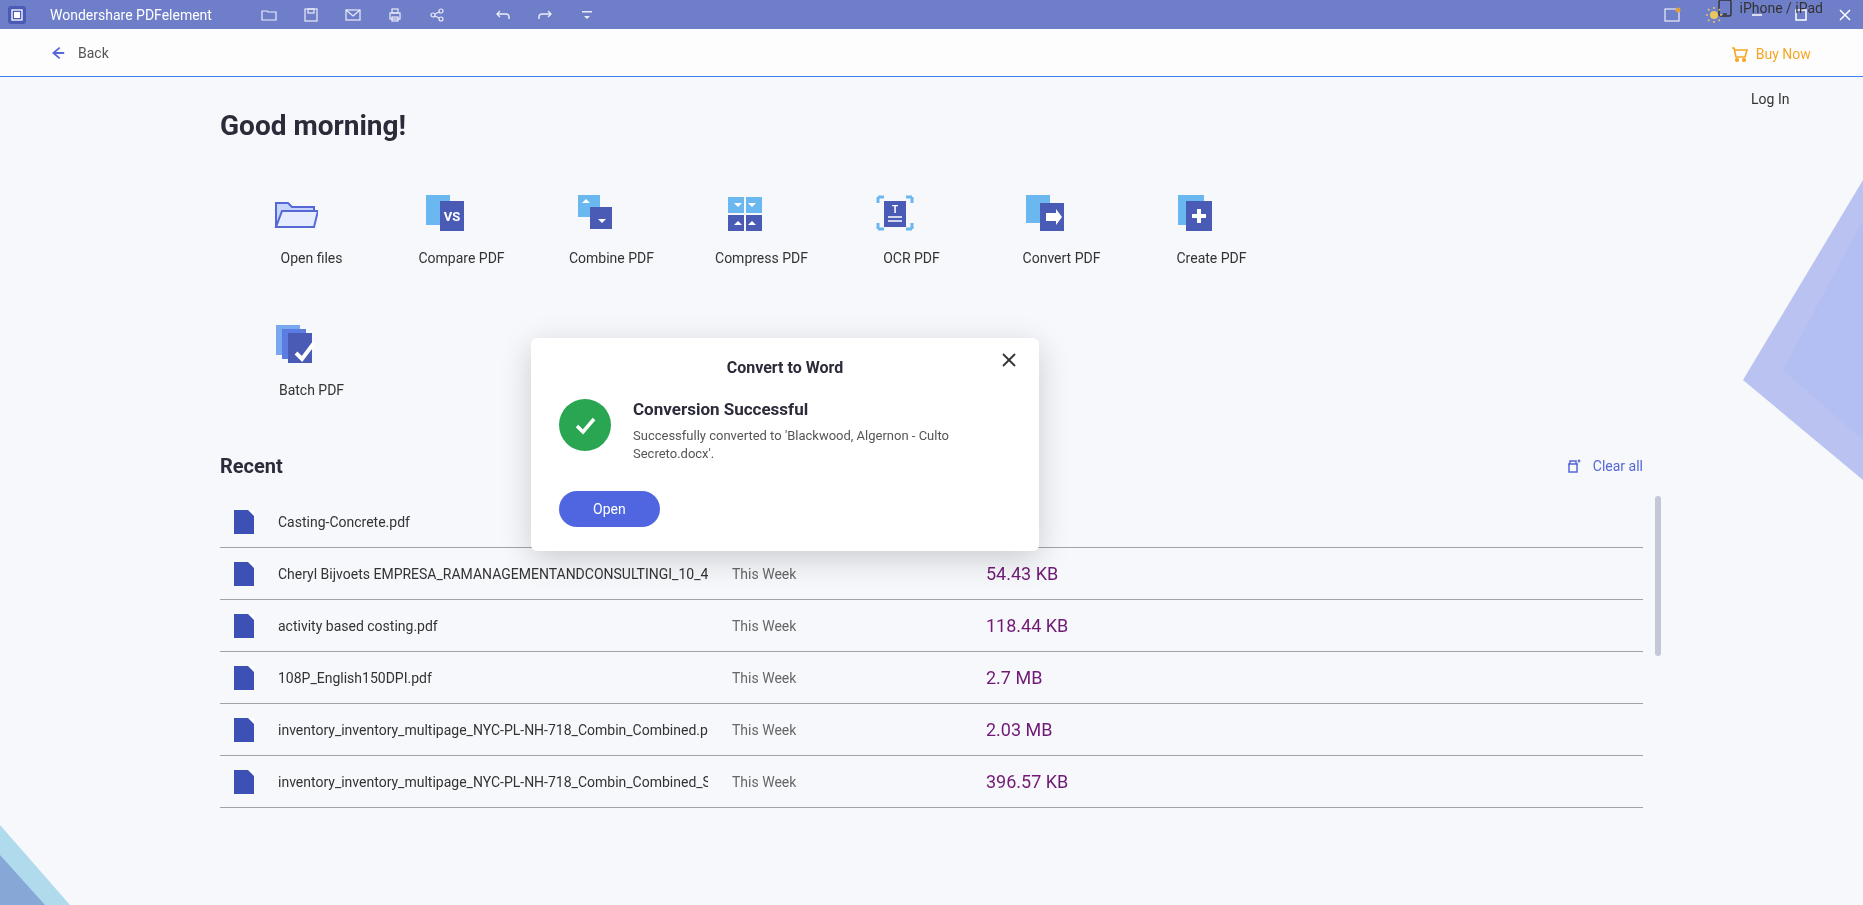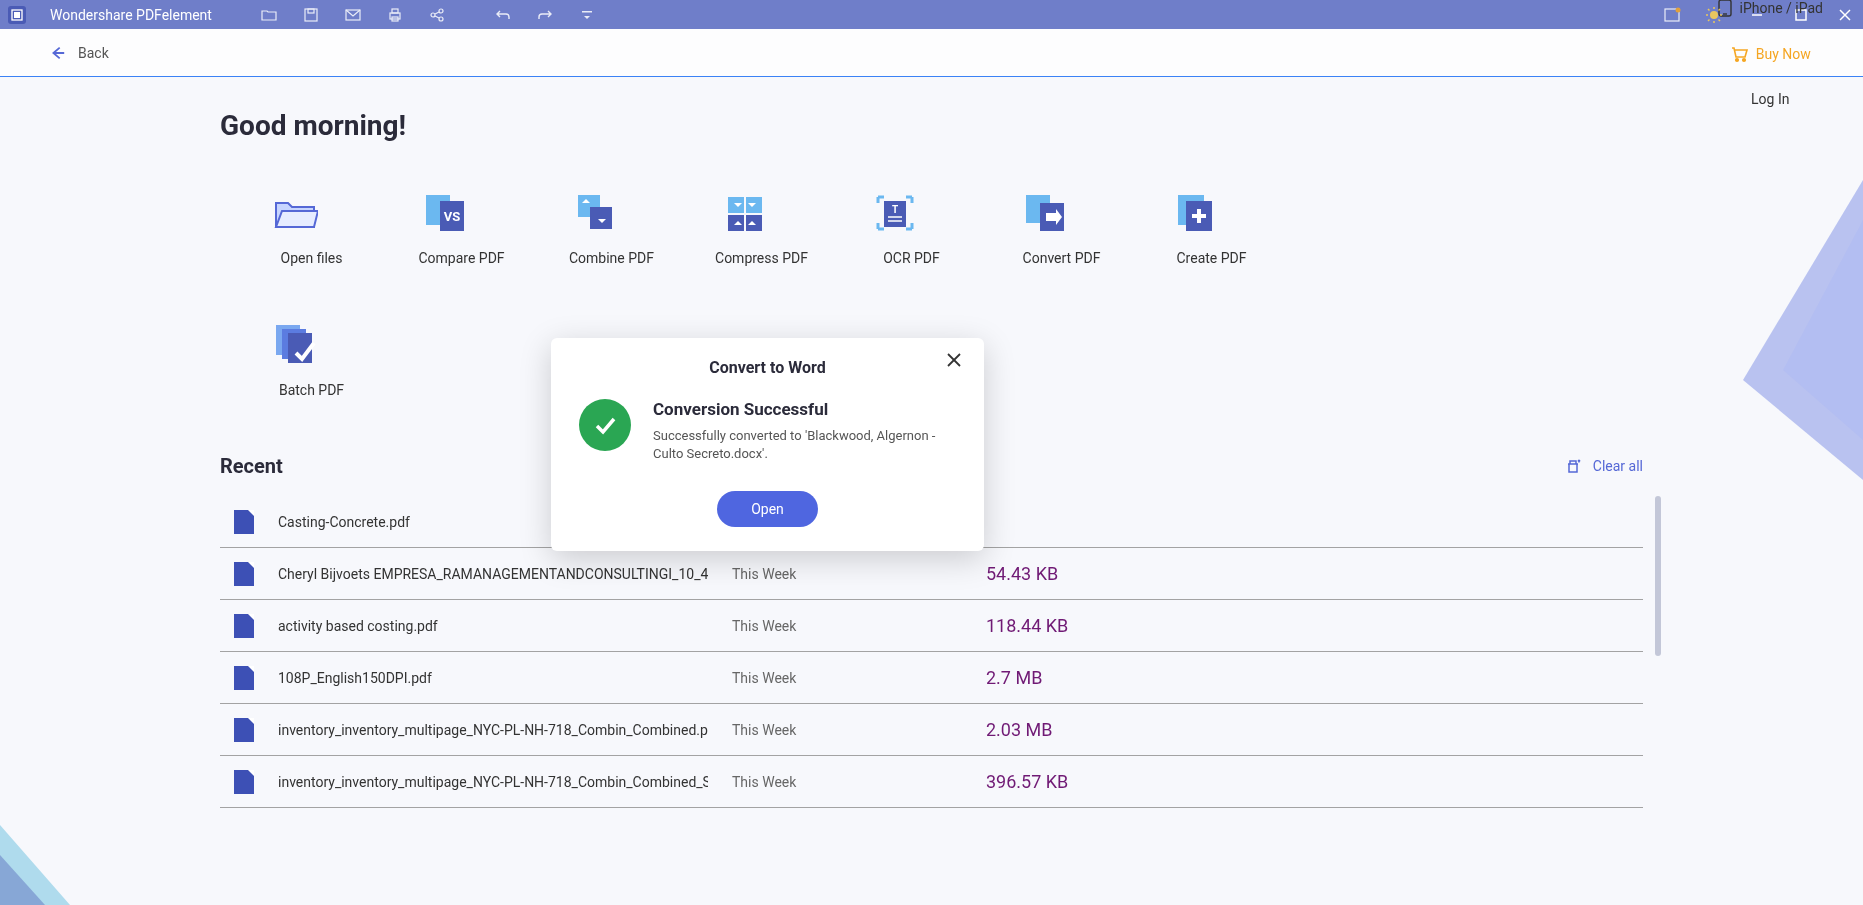--- a/index.html
+++ b/index.html
@@ -221,22 +221,22 @@
   color: #666;
 }
 .file-size-col {
   font-size: 18px;
   color: #701a75;
   text-align: right;
 }
 .modal {
   position: absolute;
   top: 338px;
-  left: 551px;
-  width: 433px;
+  left: 531px;
+  width: 508px;
   background: #fff;
   border-radius: 6px;
   box-shadow: 0 8px 32px rgba(0,0,0,0.18);
   padding: 20px 28px 24px 28px;
 }
 .modal-title {
   text-align: center;
   font-size: 16px;
   font-weight: 700;
   color: #2b2b3a;
@@ -272,21 +272,21 @@
   margin-bottom: 8px;
 }
 .modal-text-col .message {
   font-size: 13px;
   color: #555;
   line-height: 1.4;
   max-width: 320px;
 }
 .modal-footer {
   display: flex;
-  justify-content: center;
+  justify-content: flex-start;
 }
 .open-btn {
   background: #4f66e0;
   color: #fff;
   border: none;
   border-radius: 18px;
   padding: 10px 34px;
   font-size: 14px;
   cursor: pointer;
 }

